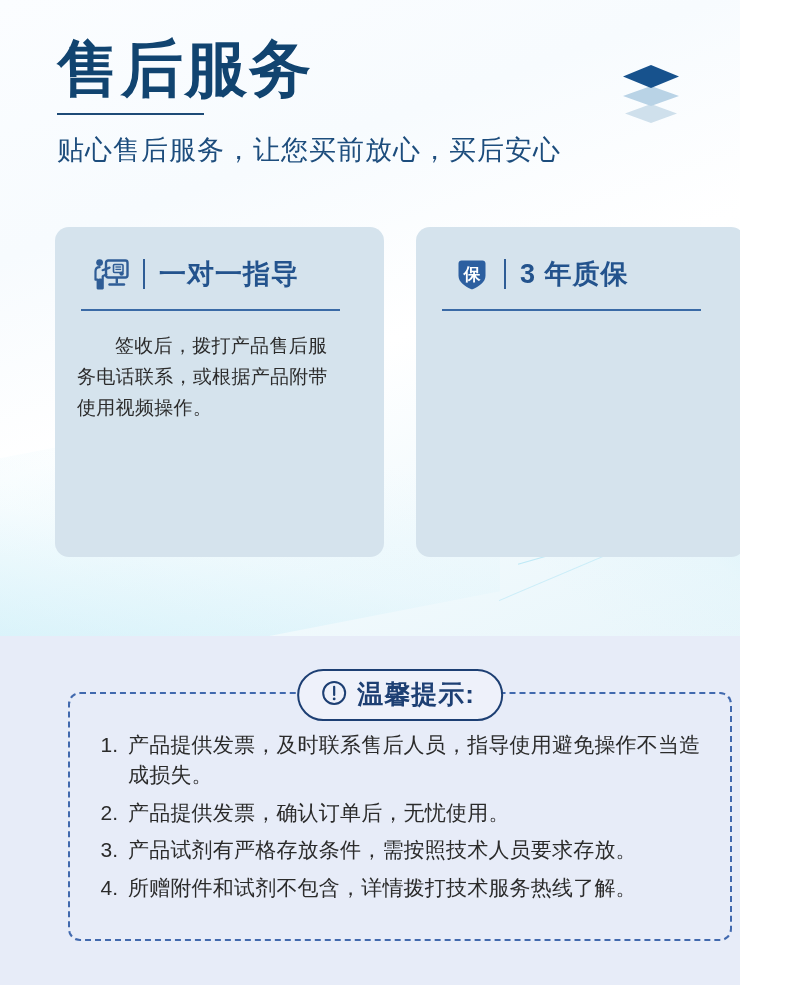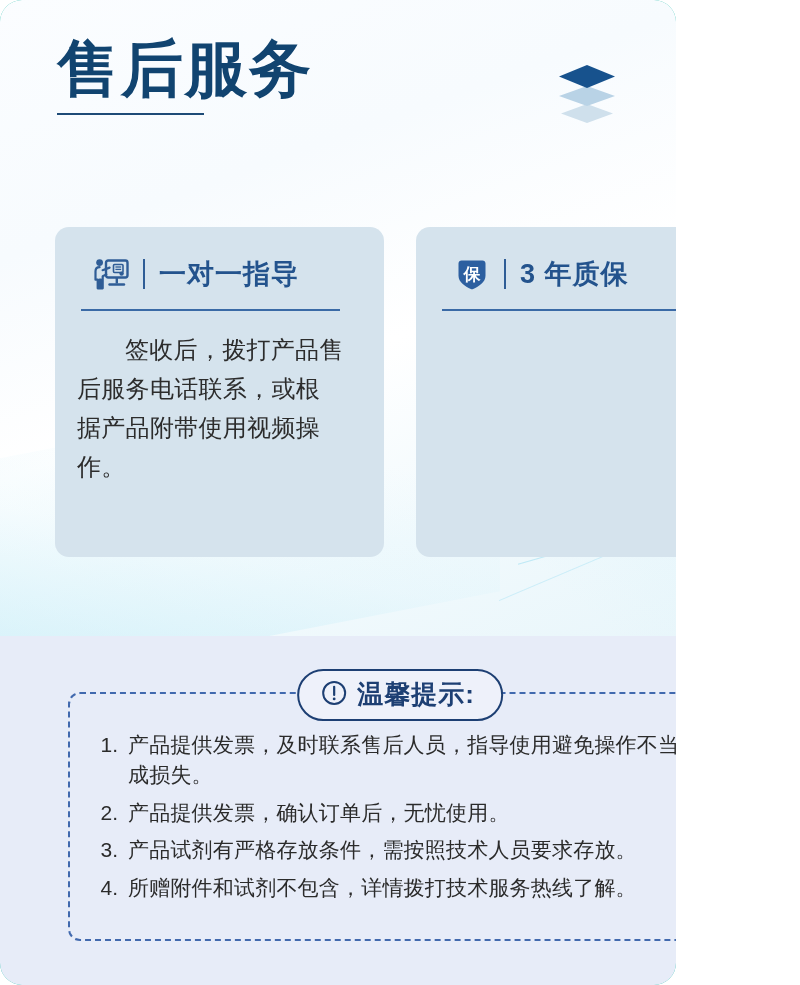--- a/index.html
+++ b/index.html
@@ -5,24 +5,23 @@
   * { margin:0; padding:0; box-sizing:border-box; }
 
   html, body {
     width:800px; height:985px;
     font-family:"Liberation Sans","DejaVu Sans",sans-serif;
     overflow:hidden;
   }
 
   #page {
     position:relative;
-    width:676px; height:985px;
+    width:740px; height:985px;
     background:#14b8a6;
     overflow:hidden;
-    border-radius:22px;
   }
 
   
   #top-section {
     position:absolute;
     left:0; top:0; width:800px; height:636px;
     background:
       linear-gradient(160deg,#fbfdff 0%,#f7fbfe 28%,#ffffff 52%,#f2fafd 74%,#e7f5fa 100%);
     overflow:hidden;
   }
@@ -121,21 +120,21 @@
     letter-spacing:1px;
     white-space:nowrap;
   }
   .card-divider {
     height:2px;
     background:#3a6aa6;
     margin:12px 4px 0 4px;
   }
   .card-body {
     margin-top:20px;
-    font-size:24px;
+    font-size:19px;
     line-height:1.62;
     color:#2c2c2c;
     text-indent:2em;
     letter-spacing:.3px;
   }
 
   
   #tips-section {
     position:absolute;
     left:0; top:636px; width:800px; height:349px;
@@ -196,20 +195,21 @@
   <div id="top-section">
     <div class="deco" id="deco-a"></div>
     <div class="deco" id="deco-b"></div>
     <div class="deco" id="deco-c"></div>
     <div class="deco" id="deco-d"></div>
   </div>
 
   <div id="header">
     <div id="page-title">售后服务</div>
     <div id="title-rule"></div>
+    <div id="page-subtitle">贴心售后服务，让您买前放心，买后安心</div>
   </div>
 
   <div id="layers-icon">
     <svg viewBox="0 0 68 66" width="68" height="66" aria-hidden="true">
       <polygon points="34,44 60,53.5 34,63 8,53.5" fill="#cfe0ec"></polygon>
       <polygon points="34,26 62,36 34,46 6,36" fill="#b9d3e6"></polygon>
       <polygon points="34,5 62,16.5 34,28 6,16.5" fill="#17528d"></polygon>
     </svg>
   </div>
 

